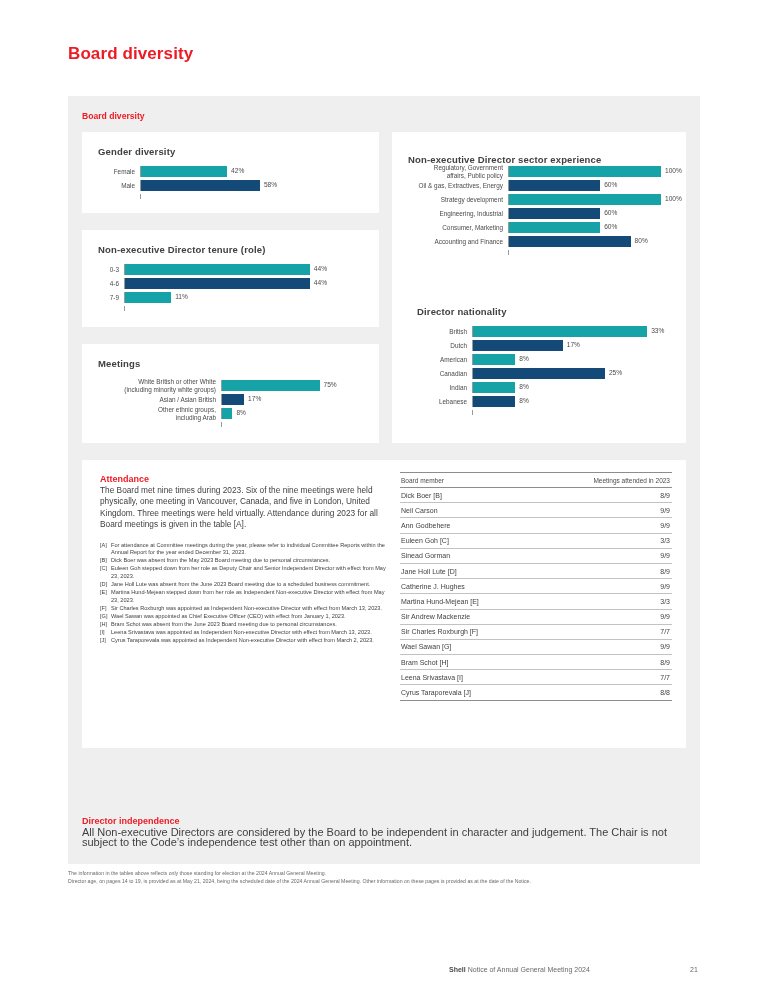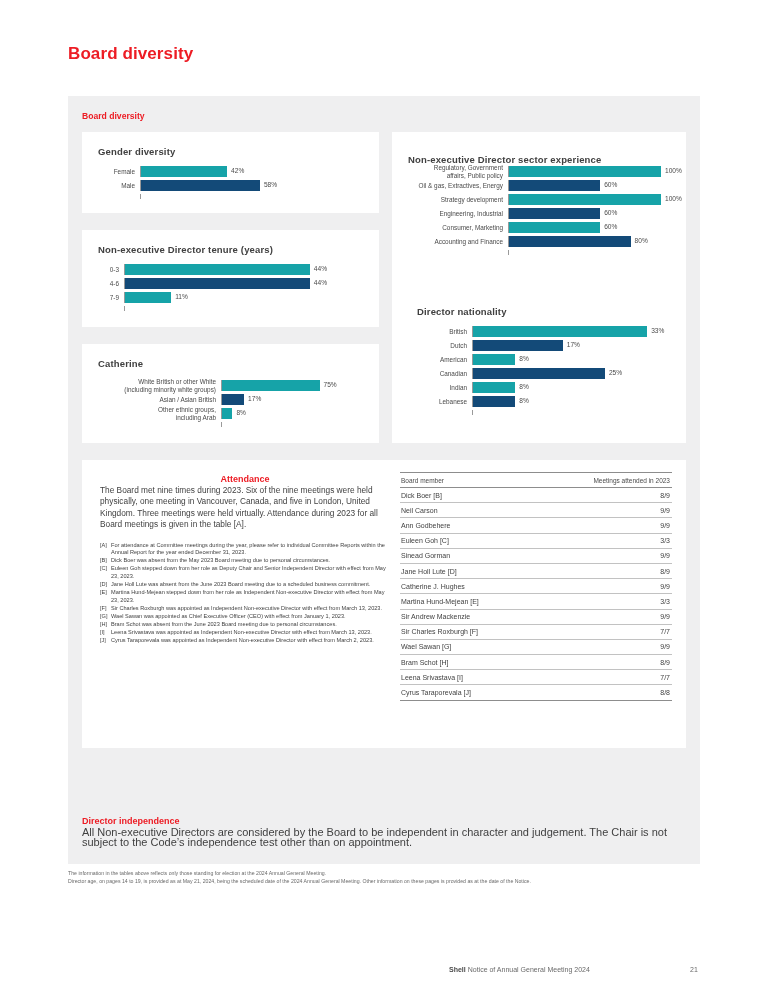--- a/index.html
+++ b/index.html
@@ -71,21 +71,21 @@
   .row .bar { position: absolute; left: 0; top: 0; height: 11px; }
   .row .val {
     position: absolute; top: 1px; font-size: 6.6px; color: #4a4a4a;
     white-space: nowrap;
   }
   .axisline-bottom { border-left: 1.1px solid #9a9a9a; height: 5px; }
 
   
   .att-left { position: absolute; left: 18px; top: 14px; width: 290px; }
   .att-head {
-    font-size: 9px; font-weight: bold; color: #ed1c24; margin-bottom: 1px; text-align: center;
+    font-size: 9px; font-weight: bold; color: #ed1c24; margin-bottom: 1px;
   }
   .att-body { font-size: 8.3px; line-height: 11.4px; color: #3f3f3f; }
   .fnotes { margin-top: 11px; }
   .fnote {
     font-size: 5.6px; line-height: 7.6px; color: #3f3f3f;
     display: flex; margin-bottom: .5px;
   }
   .fnote .tag { flex: 0 0 11px; }
   .fnote .txt { flex: 1 1 auto; }
 
@@ -151,21 +151,21 @@
             <div class="track">
               <div class="bar" style="width: 118.9px; background: rgb(19, 74, 120);"></div>
               <div class="val" style="left: 122.9px;">58%</div>
             </div>
           </div>
           <div class="axisline-bottom" style="margin-left: 42px;"></div>
         </div>
     </div>
 
     <div class="card" id="card-tenure">
-      <div class="card-title">Non-executive Director tenure (years)</div>
+      <div class="card-title">Non-executive Director tenure (role)</div>
       <div class="chart" id="chart-tenure" style="left:16px; top:34px; width:265px;">
           <div class="row">
             <div class="lbl" style="width: 26px;">0-3</div>
             <div class="track">
               <div class="bar" style="width: 184.8px; background: rgb(22, 163, 168);"></div>
               <div class="val" style="left: 188.8px;">44%</div>
             </div>
           </div>
           <div class="row">
             <div class="lbl" style="width: 26px;">4-6</div>
@@ -179,21 +179,21 @@
             <div class="track">
               <div class="bar" style="width: 46.2px; background: rgb(22, 163, 168);"></div>
               <div class="val" style="left: 50.2px;">11%</div>
             </div>
           </div>
           <div class="axisline-bottom" style="margin-left: 26px;"></div>
         </div>
     </div>
 
     <div class="card" id="card-ethnic">
-      <div class="card-title">Catherine</div>
+      <div class="card-title">Meetings</div>
       <div class="chart" id="chart-ethnicity" style="left:14px; top:36px; width:266px;">
           <div class="row">
             <div class="lbl" style="width: 125px;">White British or other White
 (including minority white groups)</div>
             <div class="track">
               <div class="bar" style="width: 97.5px; background: rgb(22, 163, 168);"></div>
               <div class="val" style="left: 101.5px;">75%</div>
             </div>
           </div>
           <div class="row">

